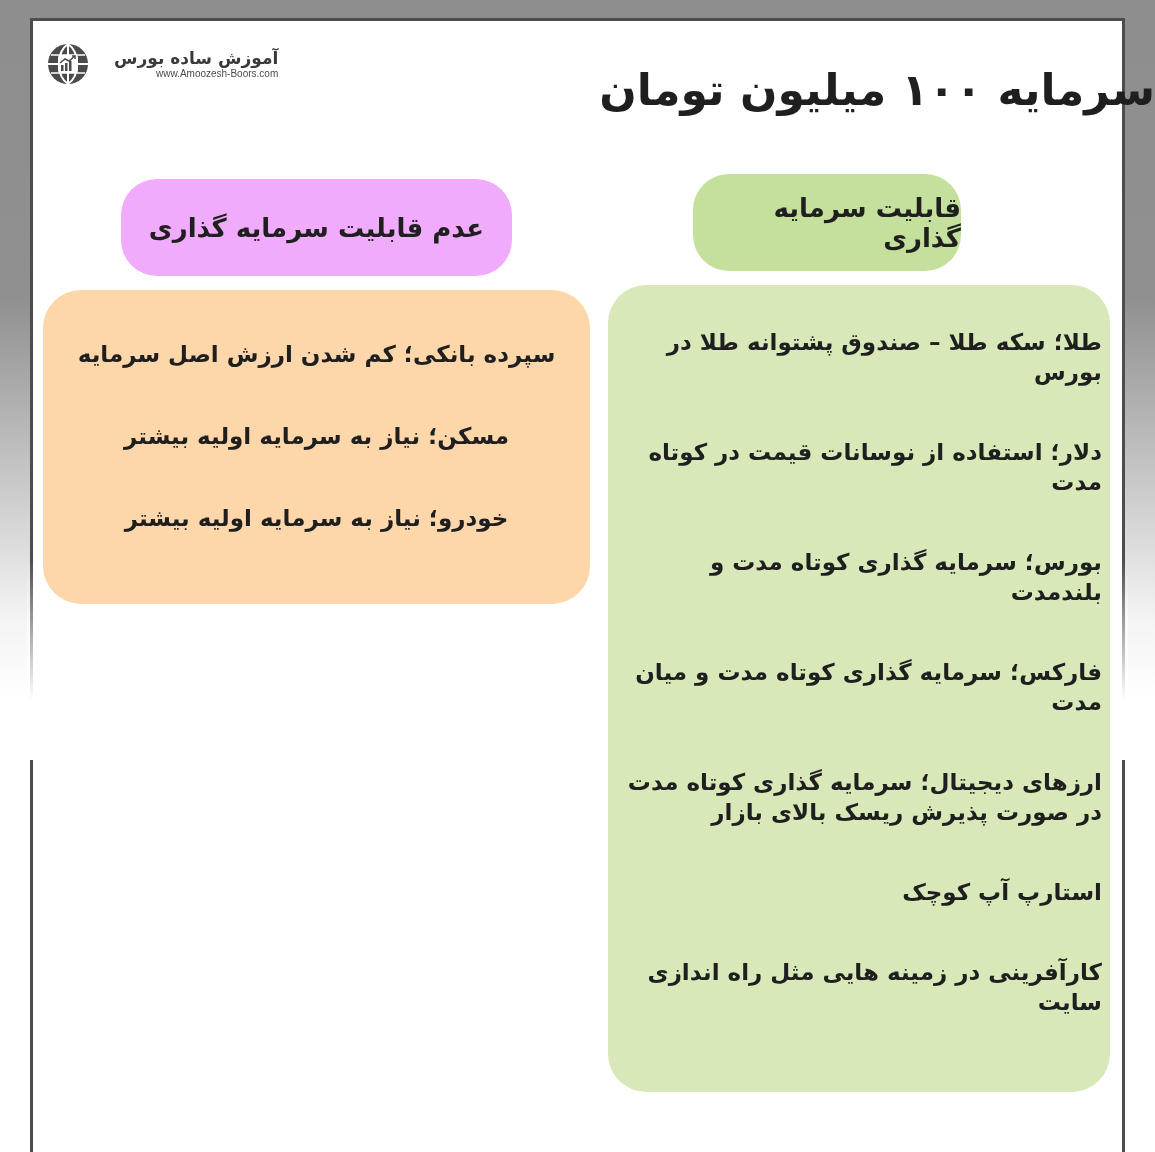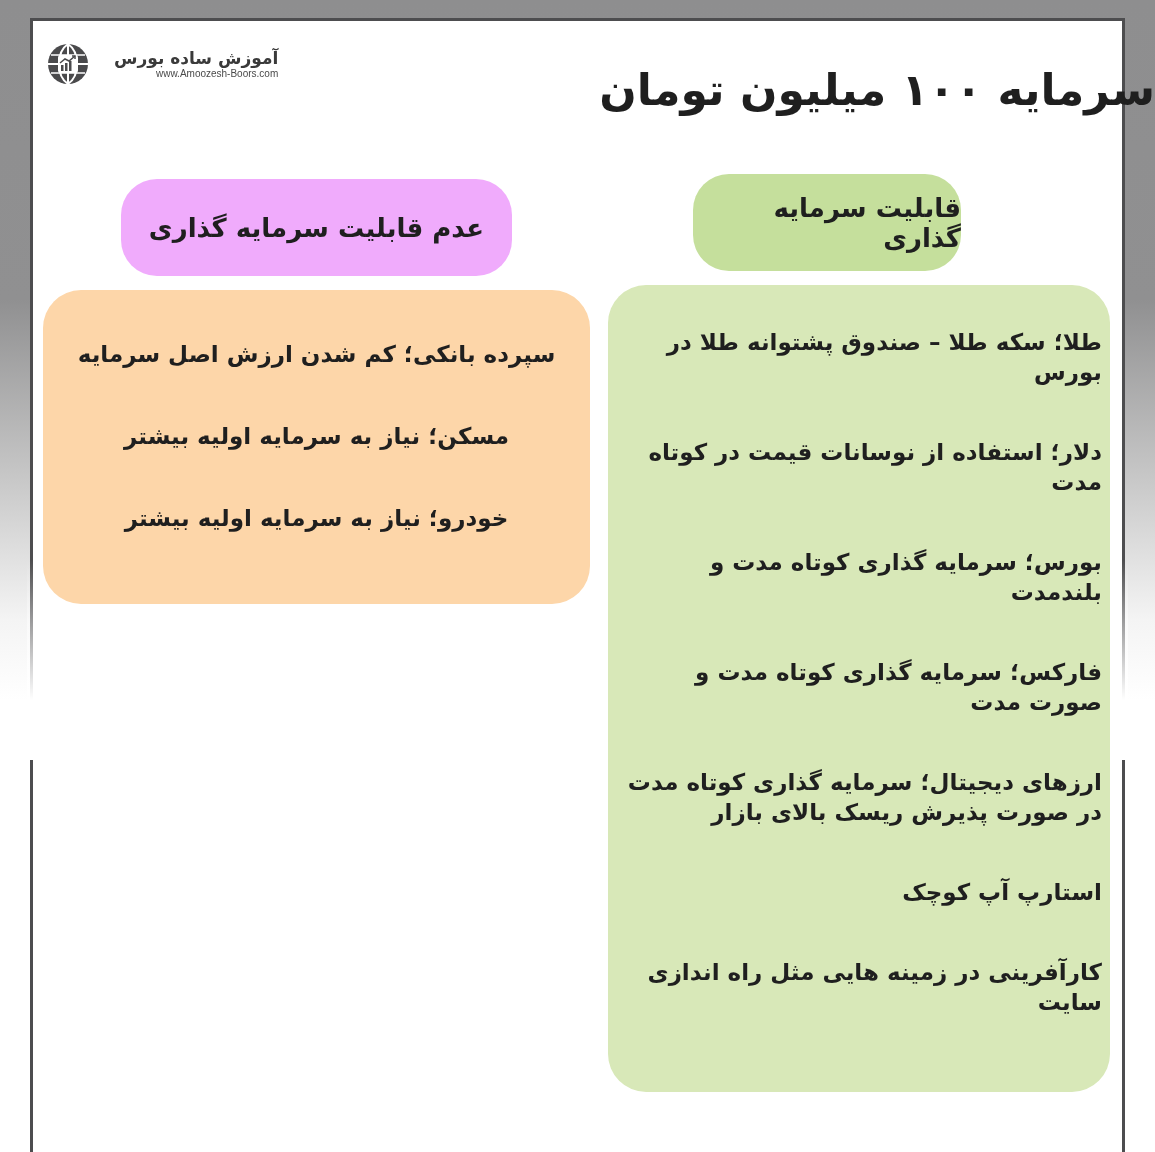--- a/index.html
+++ b/index.html
@@ -107,17 +107,17 @@
 <div class="box box-no">
   <div class="item">سپرده بانکی؛ کم شدن ارزش اصل سرمایه</div>
   <div class="item">مسکن؛ نیاز به سرمایه اولیه بیشتر</div>
   <div class="item">خودرو؛ نیاز به سرمایه اولیه بیشتر</div>
 </div>
 
 <div class="box box-yes">
   <div class="item">طلا؛ سکه طلا – صندوق پشتوانه طلا در بورس</div>
   <div class="item">دلار؛ استفاده از نوسانات قیمت در کوتاه مدت</div>
   <div class="item">بورس؛ سرمایه گذاری کوتاه مدت و بلندمدت</div>
-  <div class="item">فارکس؛ سرمایه گذاری کوتاه مدت و صورت مدت</div>
+  <div class="item">فارکس؛ سرمایه گذاری کوتاه مدت و میان مدت</div>
   <div class="item multi">ارزهای دیجیتال؛ سرمایه گذاری کوتاه مدت در صورت پذیرش ریسک بالای بازار</div>
   <div class="item">استارپ آپ کوچک</div>
   <div class="item">کارآفرینی در زمینه هایی مثل راه اندازی سایت</div>
 </div>
 
 </body></html>

